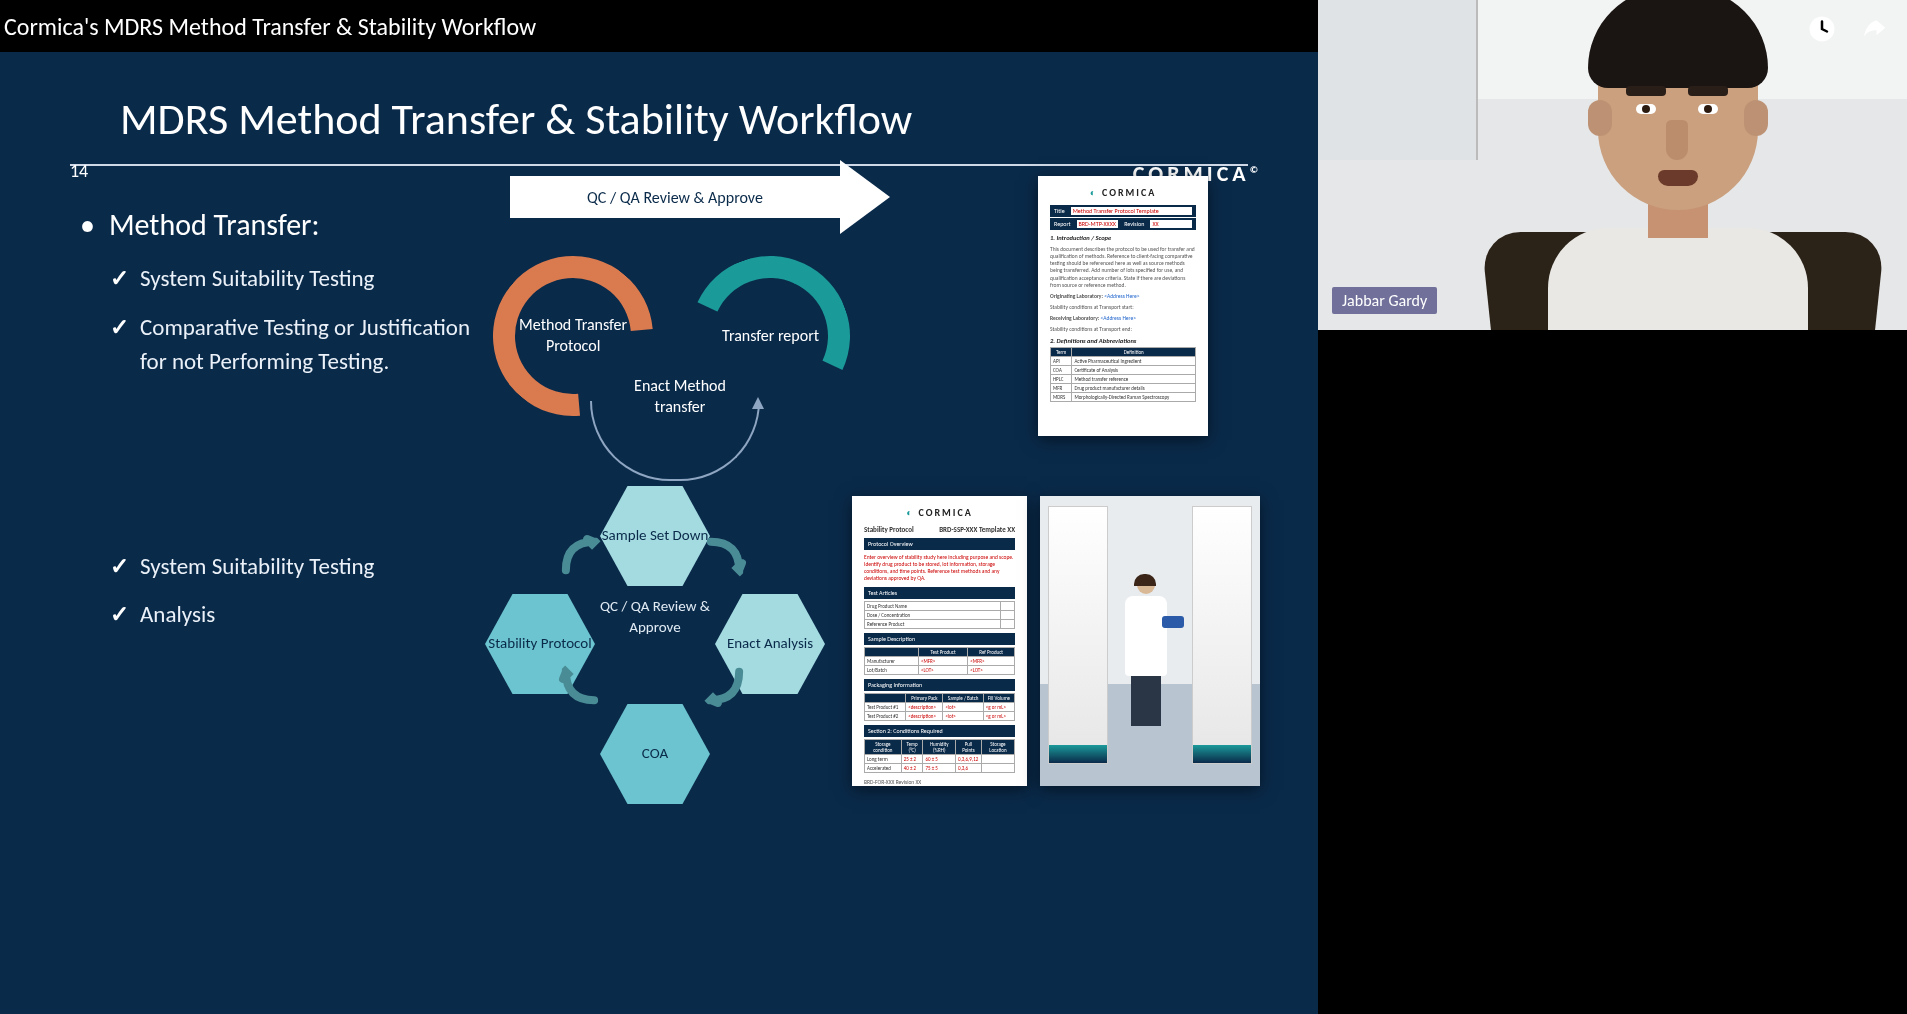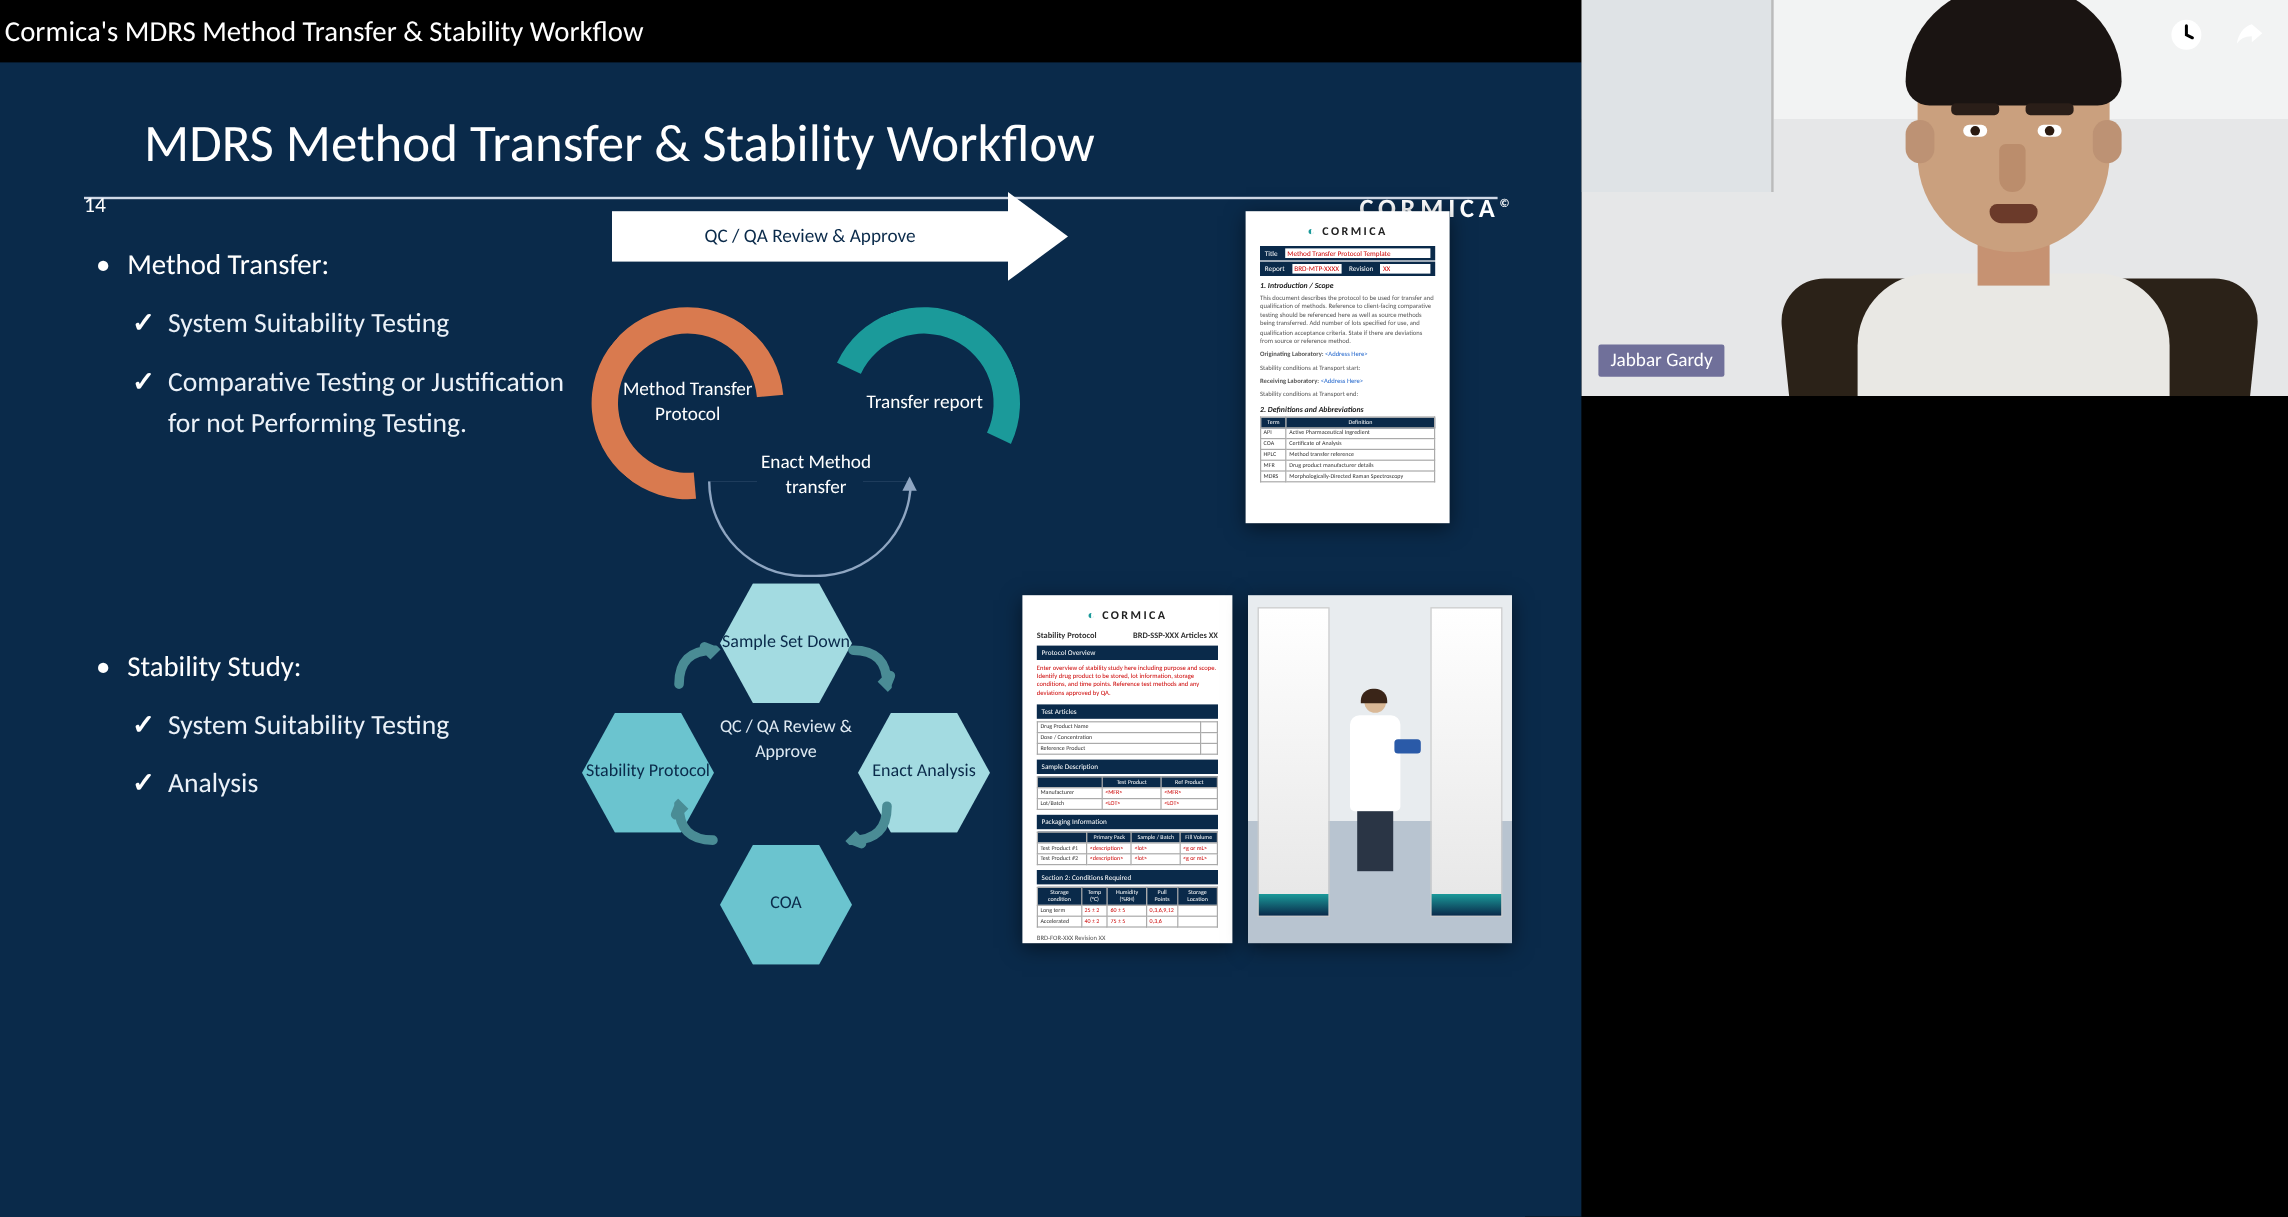--- a/index.html
+++ b/index.html
@@ -63,21 +63,21 @@
   margin: 18px 10px 20px 10px;
 }
 .cols {
   display: flex;
   gap: 20px;
 }
 .left-col { width: 410px; }
 .right-col { flex: 1; position: relative; }
 .bullet-section { margin-top: 20px; }
 .bullet-title {
-  font-size: 24px;
+  font-size: 30px;
   color: #fff;
   margin-left: 20px;
   margin-bottom: 18px;
 }
 .bullet-title::before {
   content: "•";
   color: #fff;
   margin-right: 14px;
 }
 .check-list { list-style: none; margin-left: 50px; }
@@ -382,21 +382,20 @@
     <div class="cols">
       <div class="left-col">
         <div class="bullet-section">
           <div class="bullet-title">Method Transfer:</div>
           <ul class="check-list">
             <li>System Suitability Testing</li>
             <li>Comparative Testing or Justification for not Performing Testing.</li>
           </ul>
         </div>
         <div class="bullet-section second-section">
-          <div class="bullet-title">Stability Study:</div>
           <ul class="check-list">
             <li>System Suitability Testing</li>
             <li>Analysis</li>
           </ul>
         </div>
       </div>
 
       <div class="right-col">
         <div class="arrow-banner">
           <span>QC / QA Review &amp; Approve</span>
@@ -480,21 +479,21 @@
               </svg></div>
           <div class="cycle-arrow ca4"><svg viewBox="0 0 50 50">
                 <path d="M5 25 Q25 5 45 25 L38 25 L45 25 L42 18" fill="none" stroke="#4a8c95" stroke-width="8" stroke-linecap="round"></path>
               </svg></div>
         </div>
 
         <div class="doc doc2">
           <div class="doc-logo">CORMICA</div>
           <div style="display:flex;justify-content:space-between;font-size:7px;font-weight:700;">
             <span>Stability Protocol</span>
-              <span>BRD-SSP-XXX Articles XX</span>
+              <span>BRD-SSP-XXX Template XX</span>
           </div>
           <div class="doc-band" style="margin-top:4px;">
               <span>Protocol Overview</span>
             </div>
           <div class="doc-text" style="color:#c00;">Enter overview of stability study here including purpose and scope. Identify drug product to be stored, lot information, storage conditions, and time points. Reference test methods and any deviations approved by QA.</div>
           <div class="doc-band">
               <span>Test Articles</span>
             </div>
           <table class="doc-table">
             <tbody>

